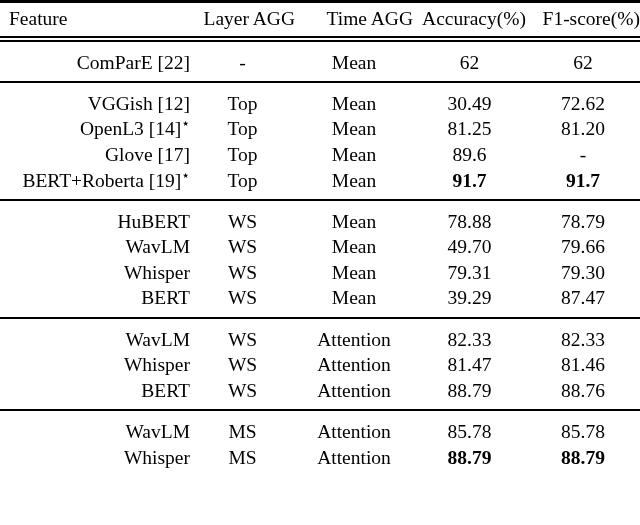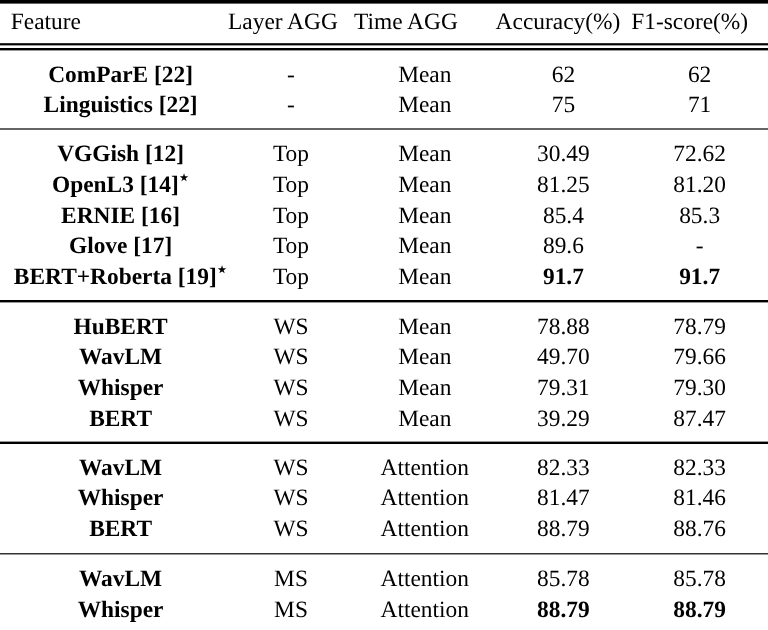--- a/index.html
+++ b/index.html
@@ -42,35 +42,34 @@
   
   td, th {
     padding: 0;
     margin: 0;
     border: none;
     vertical-align: middle;
     font-weight: normal;
   }
 
   th {
-    text-align: left;
+    text-align: right;
     font-weight: normal;
     font-size: 19.5px;
     white-space: nowrap;
   }
   th.h-feature {
     text-align: left;
     padding-left: 9px;
   }
 
   td.cell-feature {
-    text-align: center;
+    text-align: right;
     padding-left: 11px;
     white-space: nowrap;
-    font-weight: bold;
   }
   td.cell-center {
     text-align: center;
     white-space: nowrap;
   }
 
   tr.data-row td { height: 25.6px; }
   tr.header-row th { height: 31px; padding-bottom: 2px; }
 
   
@@ -141,27 +140,20 @@
           <col class="c-f1">
         </colgroup>
         <tbody>
           <tr class="data-row">
             <td class="cell-feature">ComParE [22]</td>
             <td class="cell-center">-</td>
             <td class="cell-center">Mean</td>
             <td class="cell-center">62</td>
             <td class="cell-center">62</td>
           </tr>
-          <tr class="data-row">
-            <td class="cell-feature">Linguistics [22]</td>
-            <td class="cell-center">-</td>
-            <td class="cell-center">Mean</td>
-            <td class="cell-center">75</td>
-            <td class="cell-center">71</td>
-          </tr>
         </tbody>
       </table>
       <div class="spacer-small"></div>
       <div class="rule-wrap">
         <div class="rule rule-thin"></div>
       </div>
       <div class="spacer-top"></div>
       <table class="results">
         <colgroup>
           <col class="c-feature">
@@ -179,27 +171,20 @@
             <td class="cell-center">72.62</td>
           </tr>
           <tr class="data-row">
             <td class="cell-feature">OpenL3 [14]<span class="star">⋆</span></td>
             <td class="cell-center">Top</td>
             <td class="cell-center">Mean</td>
             <td class="cell-center">81.25</td>
             <td class="cell-center">81.20</td>
           </tr>
           <tr class="data-row">
-            <td class="cell-feature">ERNIE [16]</td>
-            <td class="cell-center">Top</td>
-            <td class="cell-center">Mean</td>
-            <td class="cell-center">85.4</td>
-            <td class="cell-center">85.3</td>
-          </tr>
-          <tr class="data-row">
             <td class="cell-feature">Glove [17]</td>
             <td class="cell-center">Top</td>
             <td class="cell-center">Mean</td>
             <td class="cell-center">89.6</td>
             <td class="cell-center">-</td>
           </tr>
           <tr class="data-row">
             <td class="cell-feature">BERT+Roberta [19]<span class="star">⋆</span></td>
             <td class="cell-center">Top</td>
             <td class="cell-center">Mean</td>

